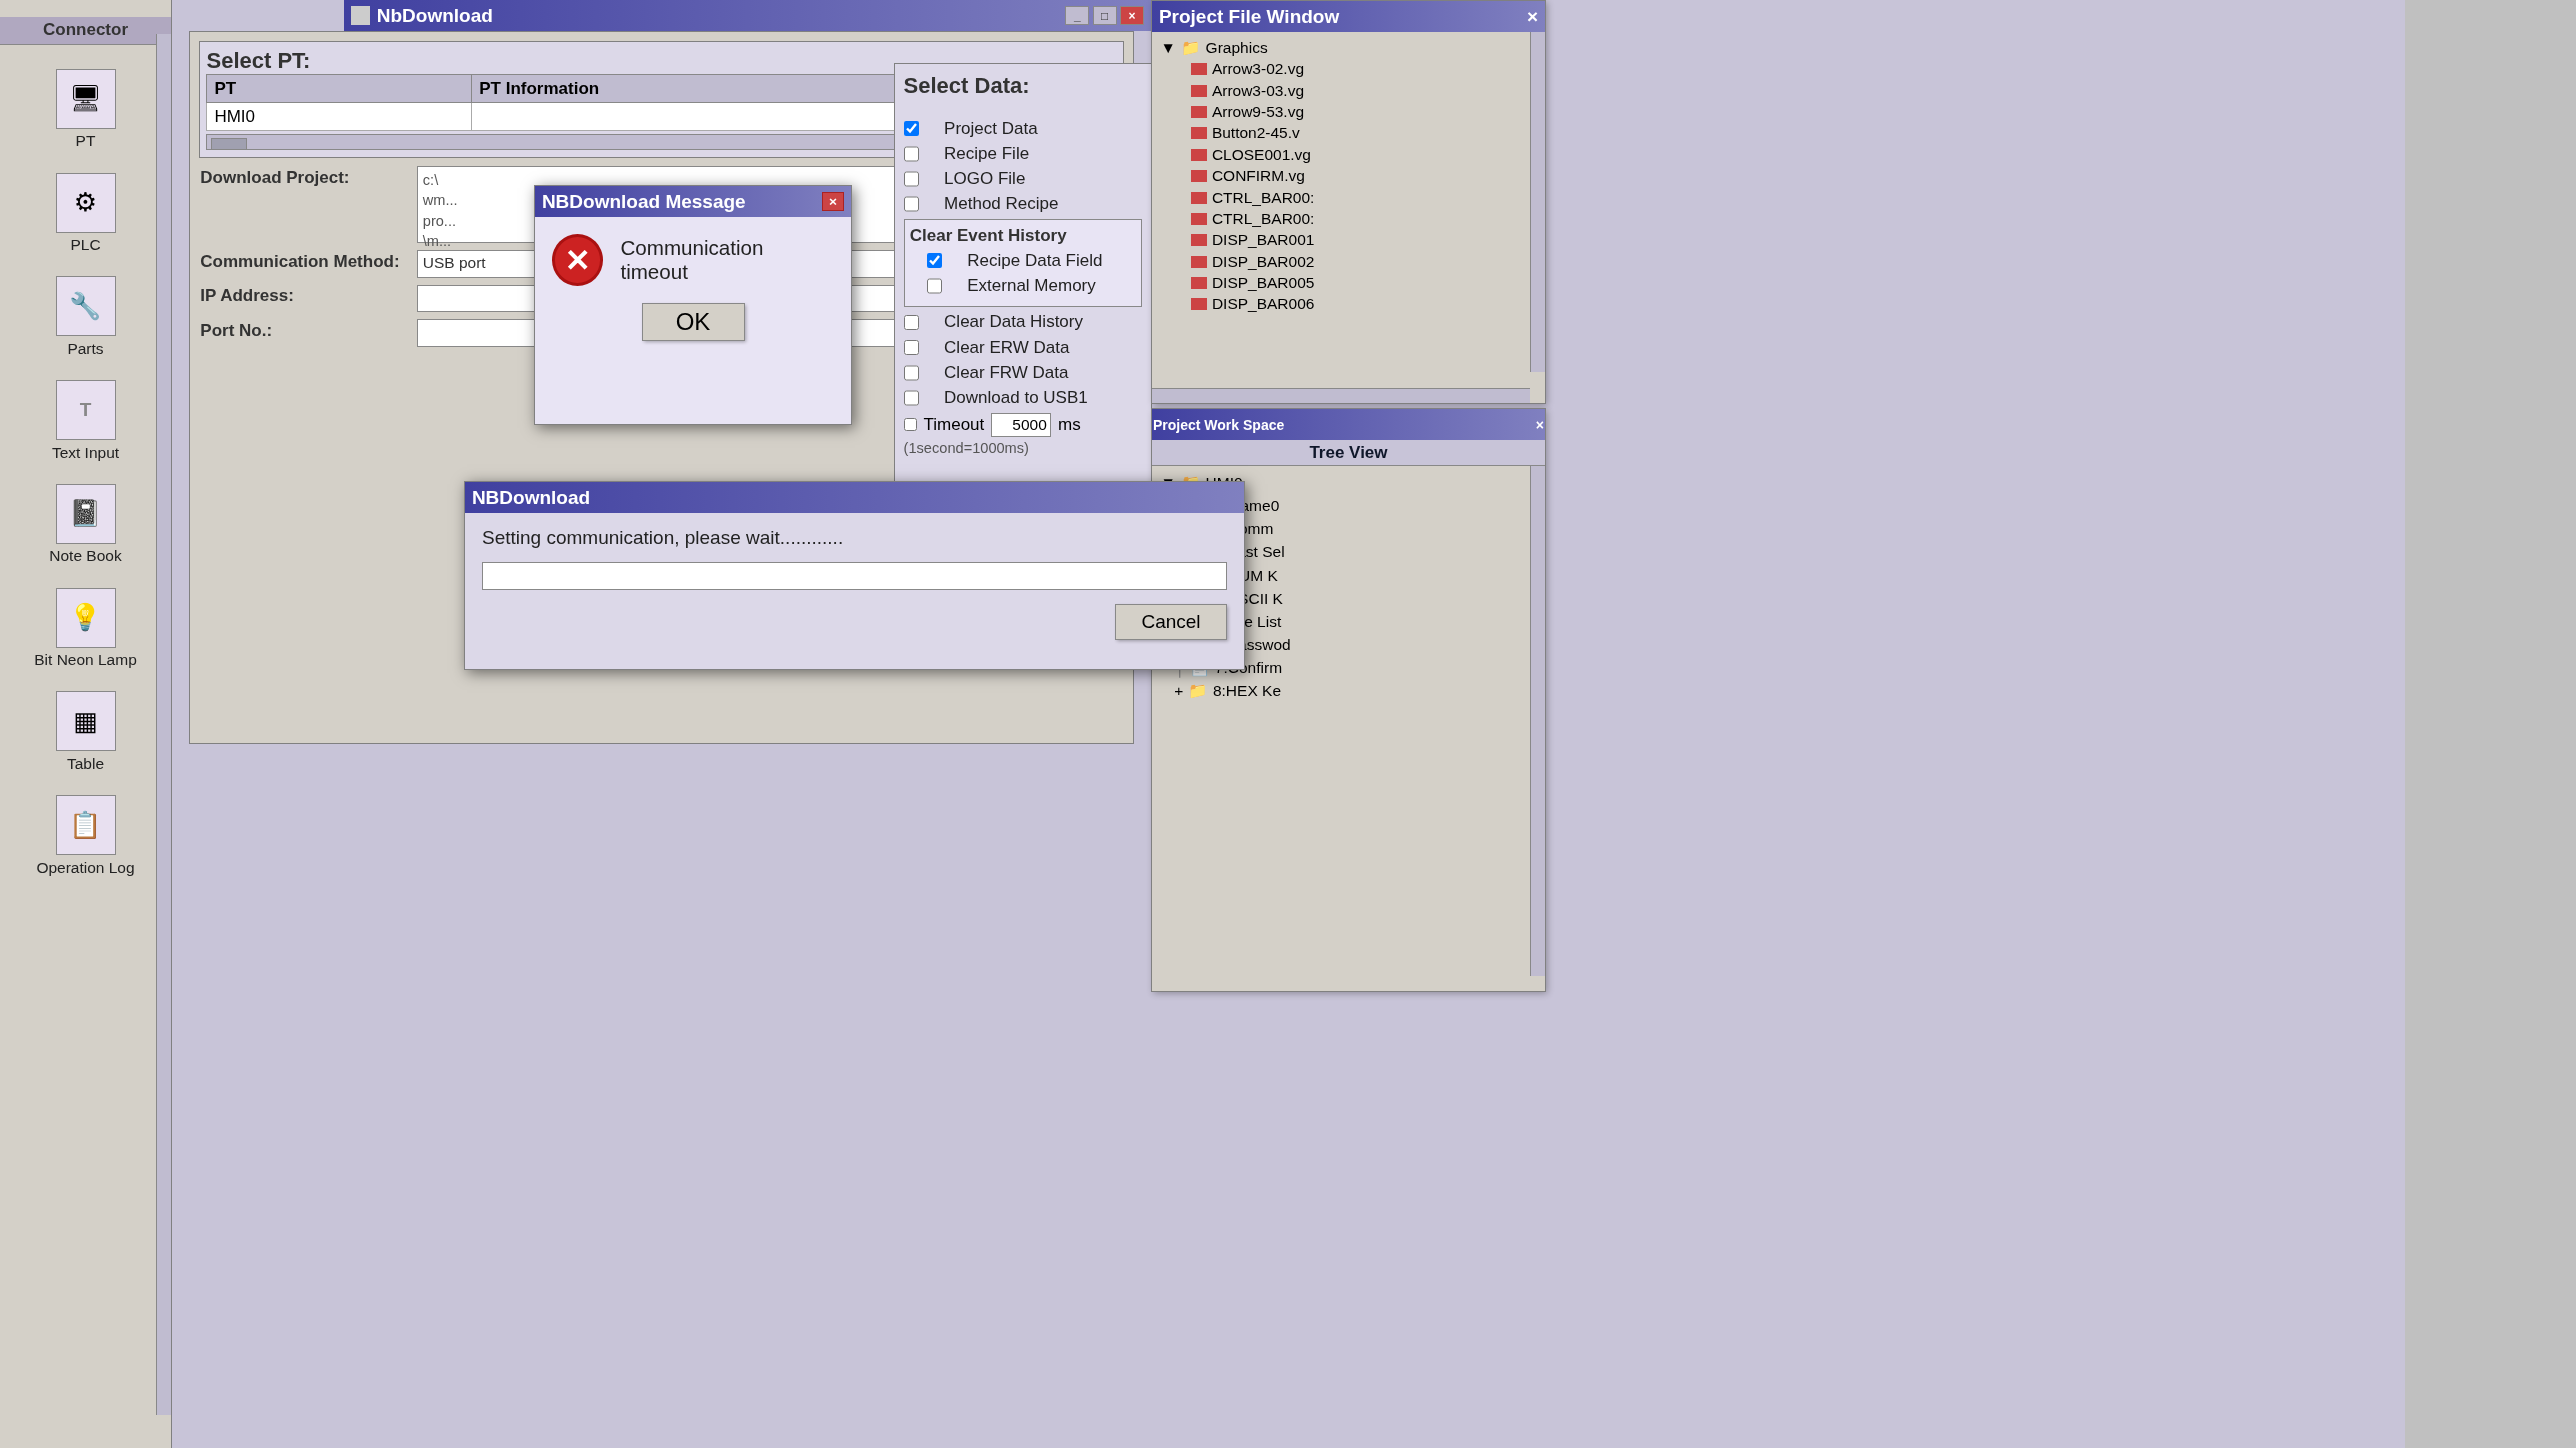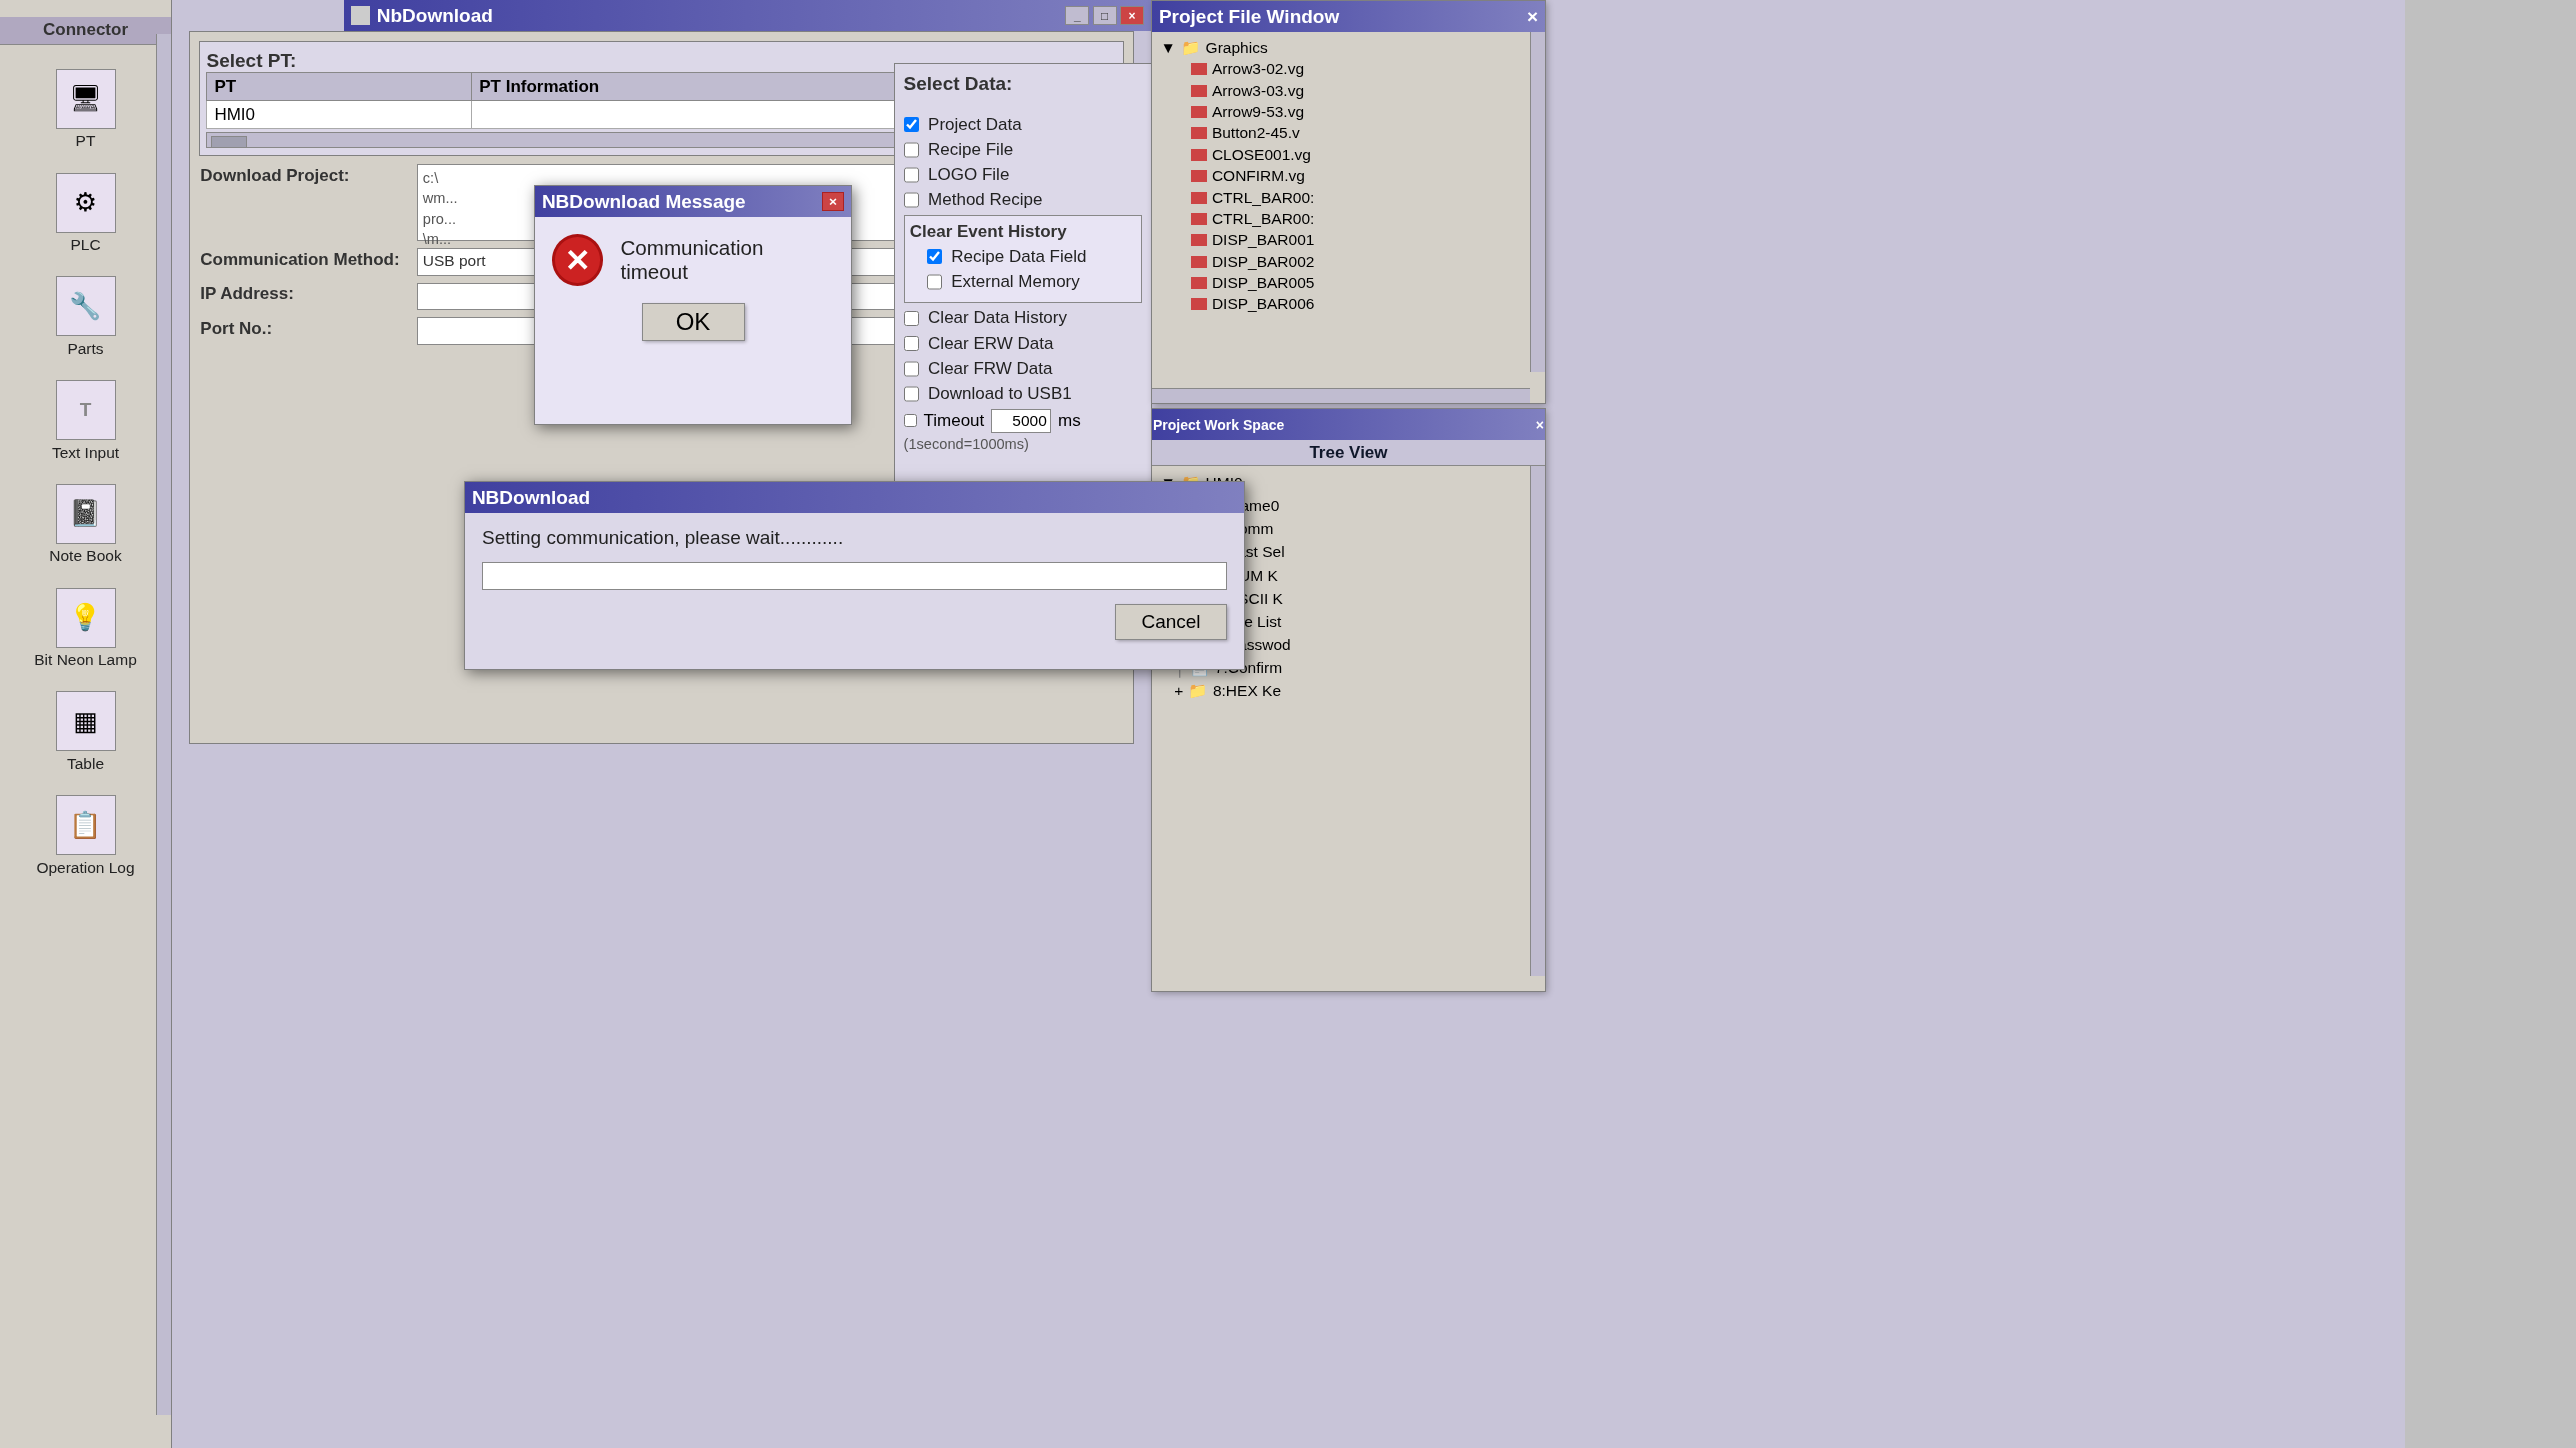--- a/index.html
+++ b/index.html
@@ -95,21 +95,21 @@
     }
 
     
     .section-box {
       border: 0.9px solid #808080;
       margin: 6.9px;
       padding: 6.9px;
       background: #dcd8e8;
     }
     .section-label {
-      font-size: 19px;
+      font-size: 22px;
       font-weight: bold;
       color: #333;
       margin-bottom: 20px;
     }
     .pt-table {
       width: 100%;
       border-collapse: collapse;
       font-size: 17px;
     }
     .pt-table th {
@@ -175,21 +175,21 @@
       top: 31px;
       width: 258px;
       height: 532px;
       background: #dcd8e8;
       border: 0.9px solid #808080;
       padding: 8.6px;
     }
     .checkbox-row {
       display: flex;
       align-items: center;
-      gap: 9px;
+      gap: 25px;
       margin: 5.2px 0;
       font-size: 17px;
       color: #222;
     }
     .checkbox-row input[type=checkbox] {
       width: 15.5px;
       height: 15.5px;
     }
     .sub-section {
       margin-left: 0;

